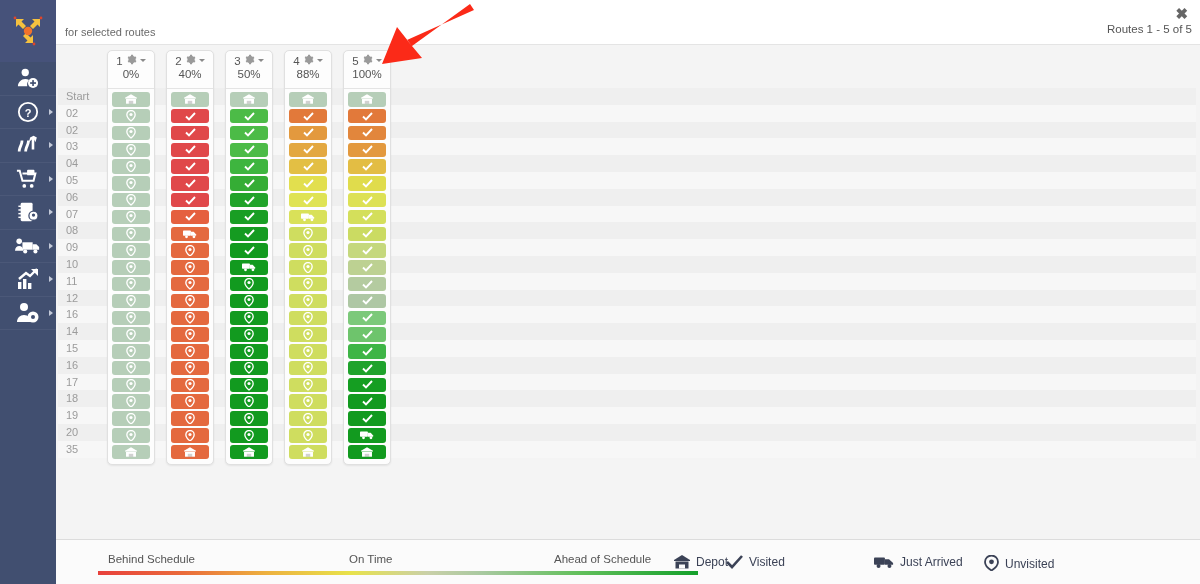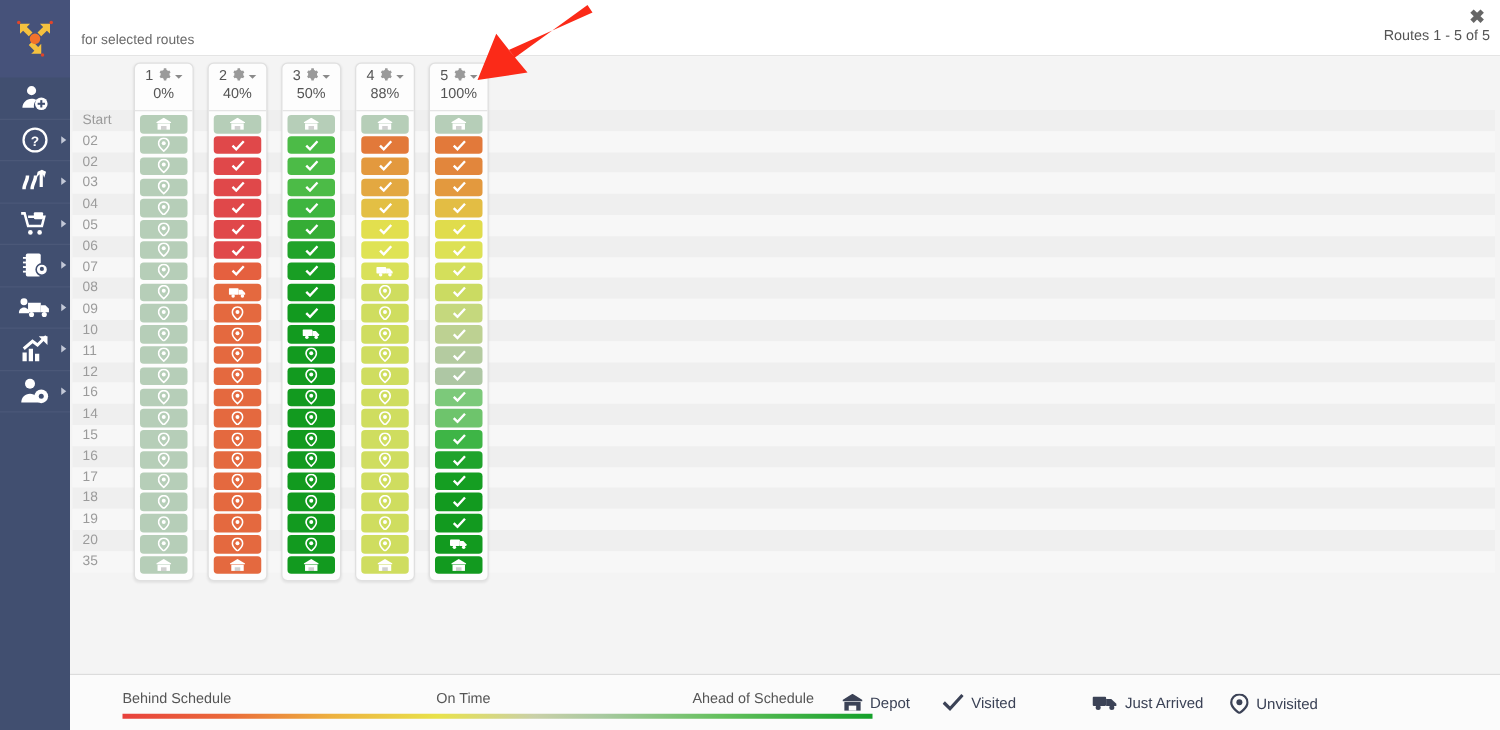--- a/index.html
+++ b/index.html
@@ -183,21 +183,21 @@
   }
   .gradbar {
     position: absolute; left: 42px; top: 31px;
     width: 600px; height: 4px;
     background: linear-gradient(to right,
       #e8413c 0%, #ea6a3a 14%, #edb13f 28%, #e8e24a 42%,
       #c9d0a8 55%, #a8c9a0 64%, #63c05c 80%, #14a02a 100%);
   }
   .leg-item {
     position: absolute; top: 15px;
-    display: flex; align-items: center; gap: 6px;
+    display: flex; align-items: flex-end; gap: 6px;
     font-size: 12px; color: #3b4256;
   }
   .leg-item svg { display: block; }
 </style>
 </head>
 <body>
 
 <div id="app">
 
   <div class="sidebar">
@@ -1291,34 +1291,34 @@
 
   </div>
 
   <svg class="annot-arrow" width="110" height="80" viewBox="0 0 110 80">
     <g fill="#fb2a18">
       <path d="M100 4 L42 46 L27 27 L12 64 L52 58 L37 40 L104 10 Z"></path>
     </g>
   </svg>
 
   <div class="footer">
-    <div class="grad-label" style="left:42px">Behind Schedule</div>
+    <div class="grad-label" style="left:52px">Behind Schedule</div>
     <div class="grad-label" style="left:293px">On Time</div>
     <div class="grad-label" style="left:498px">Ahead of Schedule</div>
     <div class="gradbar"></div>
 
     <div class="leg-item" style="left:618px">
       <svg width="16" height="14" viewBox="0 0 16 14" fill="#3b4256">
         <path d="M8 0 L16 5 v1 H0 V5z"></path>
           <rect x="1.5" y="6.5" width="13" height="7"></rect>
         <rect x="5" y="9.5" width="6" height="4" fill="#fbfbfb"></rect>
       </svg>
       <span>Depot</span>
     </div>
-    <div class="leg-item" style="left:698px">
+    <div class="leg-item" style="left:670px">
       <svg width="17" height="14" viewBox="0 0 17 14">
         <path d="M1 7 L6 12 L16 1" fill="none" stroke="#3b4256" stroke-width="2.6"></path>
       </svg>
       <span>Visited</span>
     </div>
     <div class="leg-item" style="left:818px">
       <svg width="20" height="14" viewBox="0 0 22 14" fill="#3b4256">
         <rect x="0" y="2" width="12" height="8" rx="1"></rect>
         <path d="M12 4h4.5L21 8v2h-9z"></path>
         <circle cx="5" cy="11.5" r="2.2"></circle>

